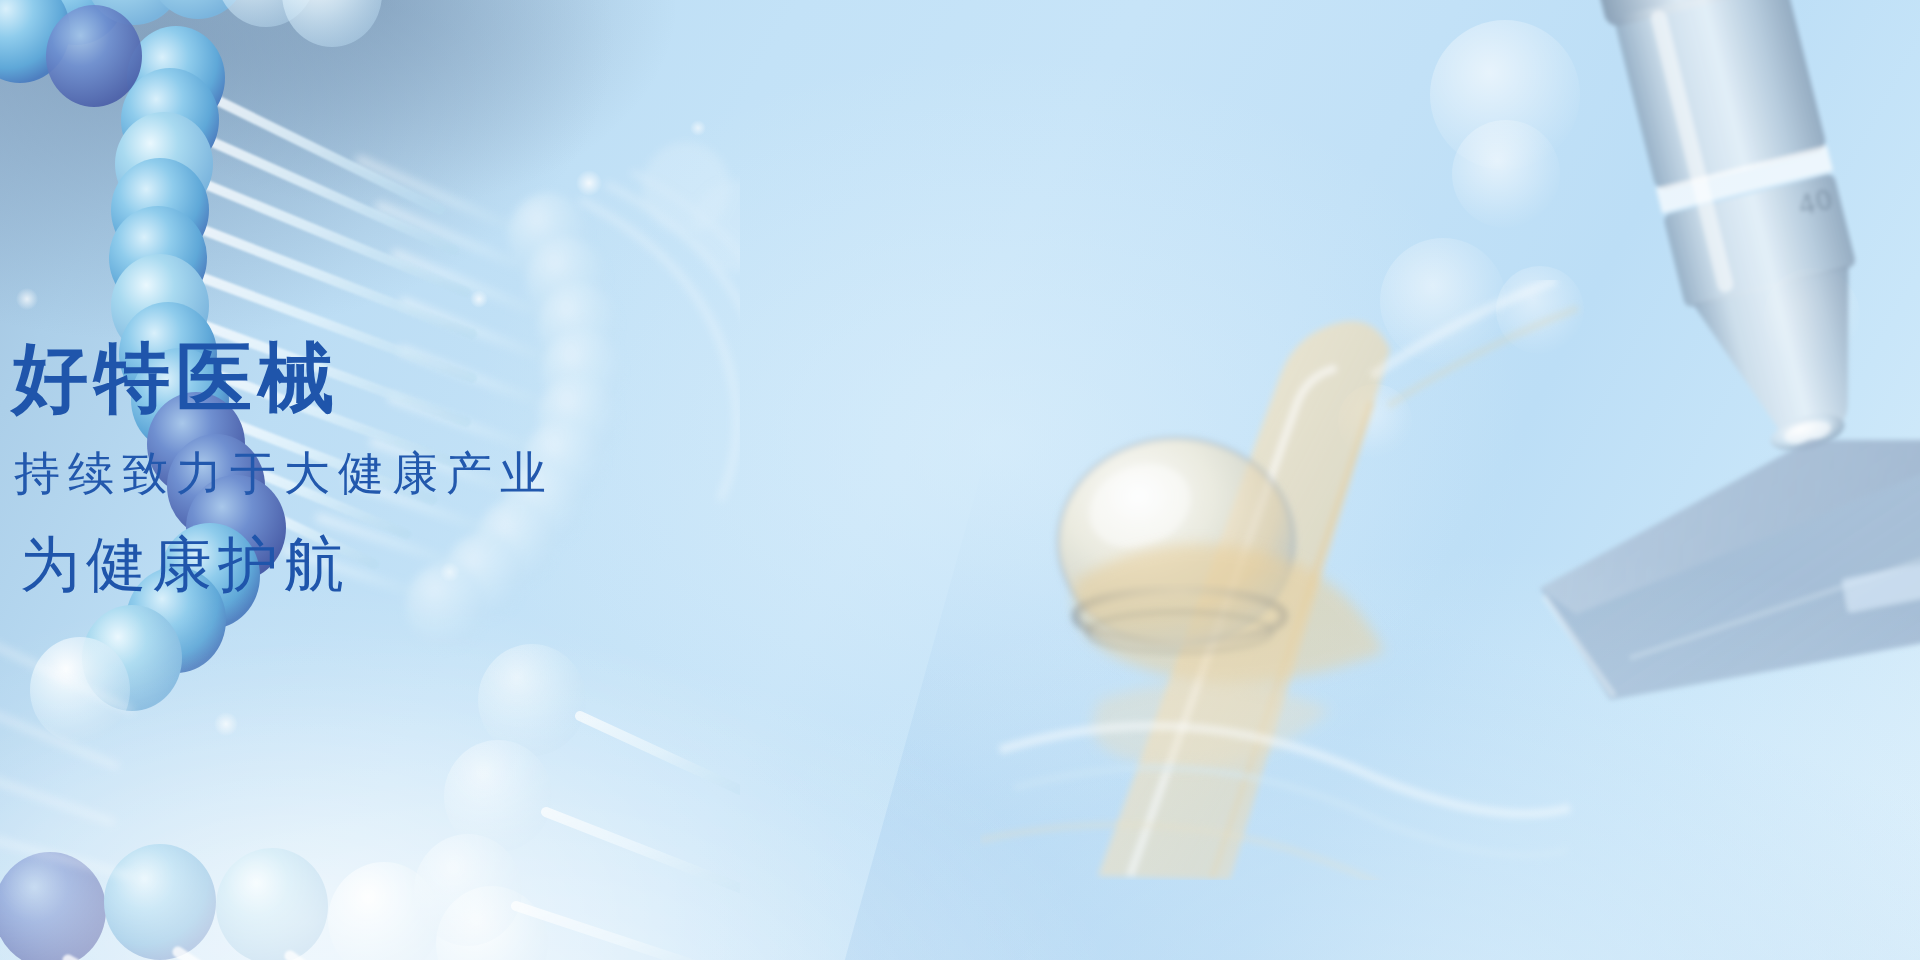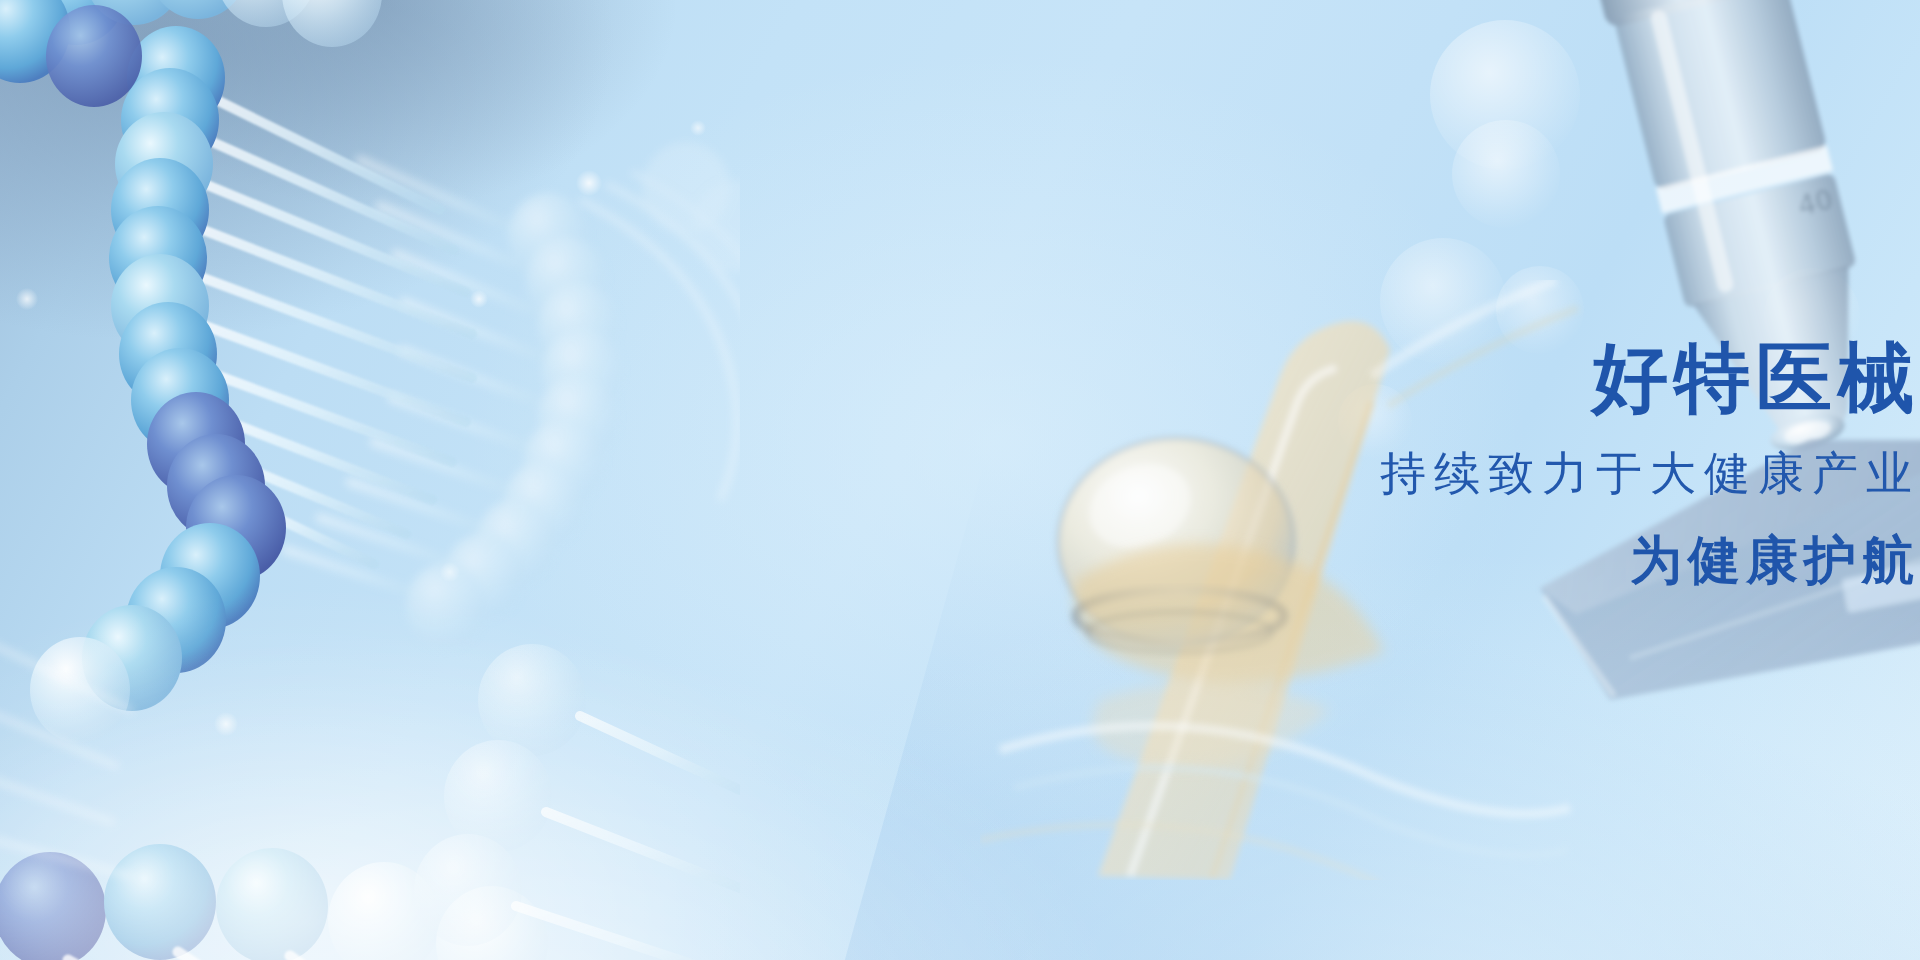--- a/index.html
+++ b/index.html
@@ -67,23 +67,23 @@
 
   #scope-wrap{position:absolute;left:1560px;top:-30px;width:380px;height:560px;pointer-events:none;}
   #scope-wrap svg{width:100%;height:100%;display:block;}
 
   #stage-wrap{position:absolute;left:1480px;top:400px;width:460px;height:340px;pointer-events:none;}
   #stage-wrap svg{width:100%;height:100%;display:block;}
 
   
   #headline-block{
     position:absolute;
-    left:12px; right:0;
+    left:6px; right:0;
     top:340px;
-    text-align:right;
+    text-align:left;
     z-index:40;
   }
   #brand-title{
     font-size:76px;
     line-height:1.0;
     font-weight:700;
     letter-spacing:6px;
     color:#1f55ab;
     margin:0 0 34px 0;
     text-indent:6px;
@@ -91,23 +91,23 @@
   #tagline-primary{
     font-size:46px;
     line-height:1.0;
     font-weight:400;
     letter-spacing:8px;
     color:#2258ad;
     margin:16px 0 38px 0;
     text-indent:8px;
   }
   #tagline-secondary{
-    font-size:52px;
+    font-size:60px;
     line-height:1.0;
-    font-weight:700;
+    font-weight:400;
     letter-spacing:6px;
     color:#1f55ab;
     margin:0;
     text-indent:6px;
     padding-left:8px;
   }
 
   
   #veil-bl{
     background:radial-gradient(ellipse 700px 420px at 16% 96%, rgba(255,255,255,.55) 0%, rgba(255,255,255,.12) 55%, rgba(255,255,255,0) 80%);

